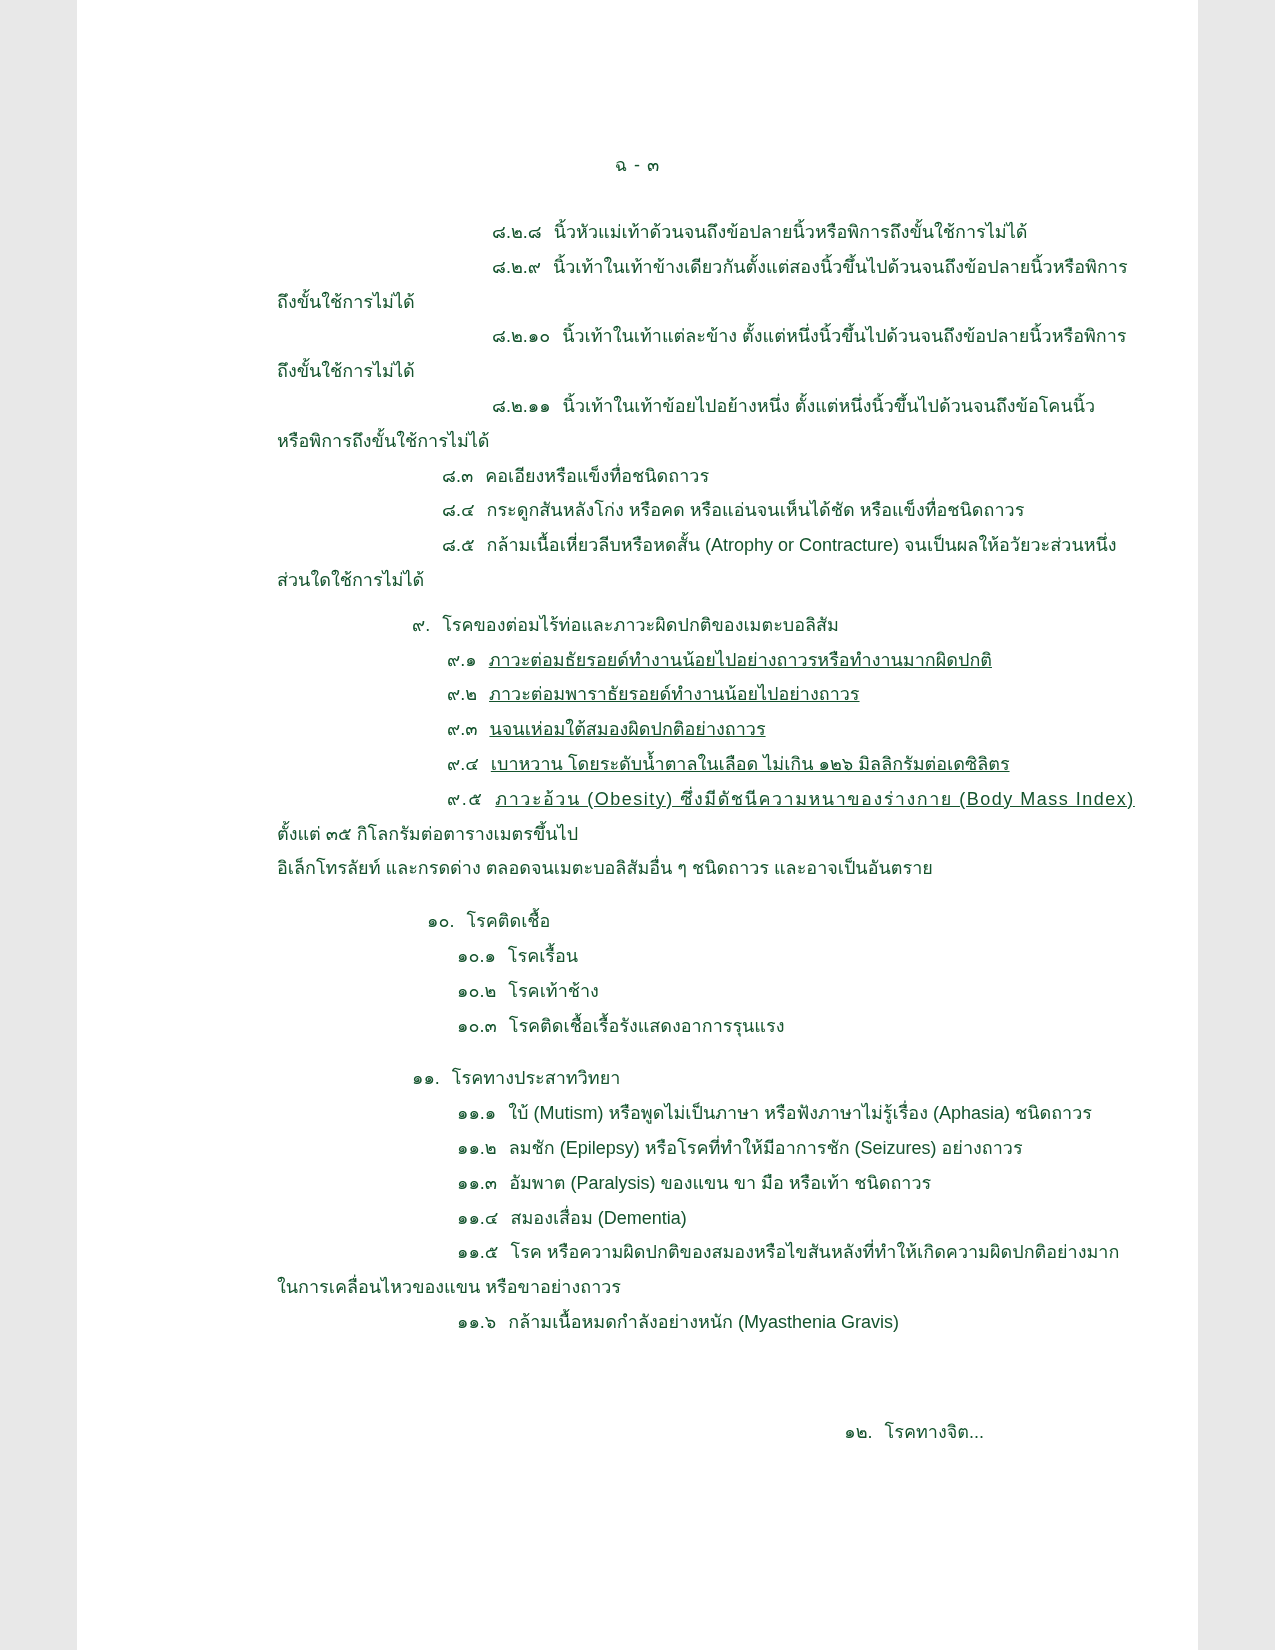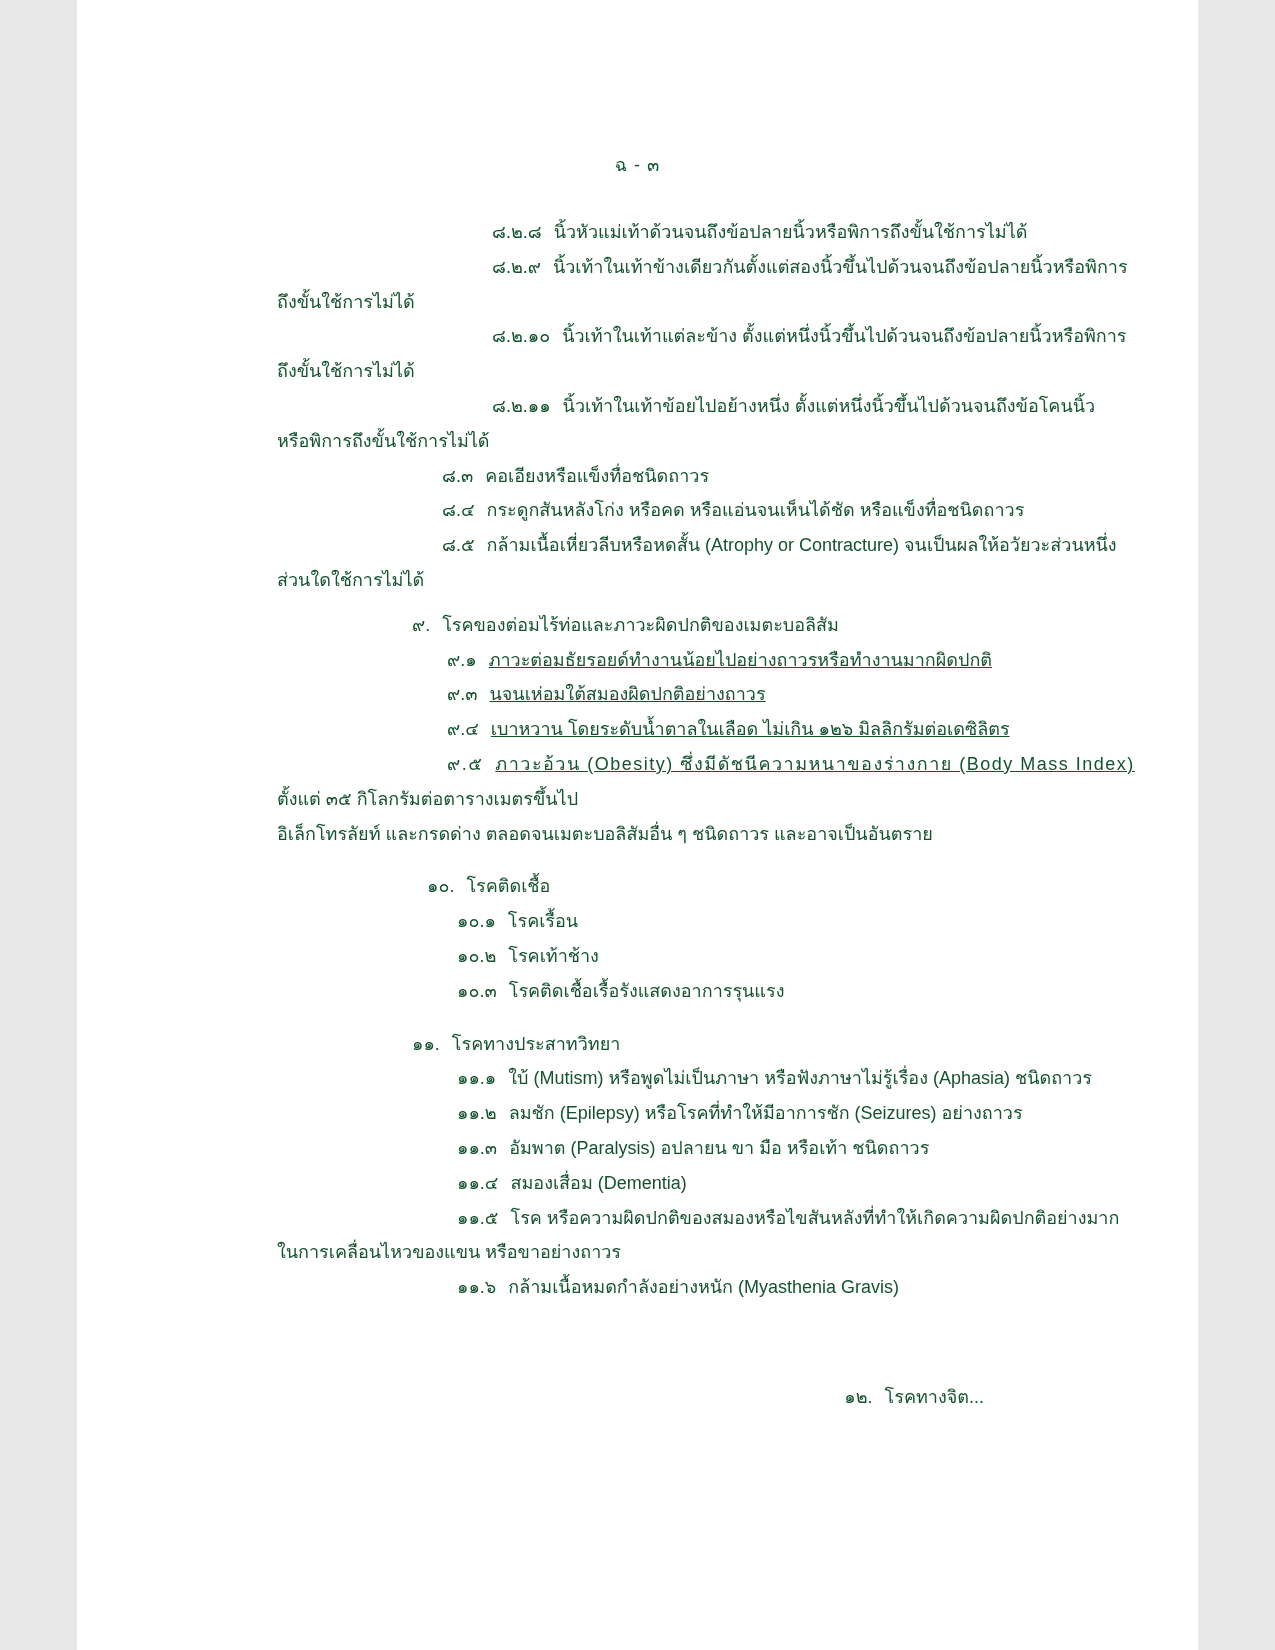--- a/index.html
+++ b/index.html
@@ -58,35 +58,36 @@
     <div class="line ind-0"><span class="num"></span><span>ถึงขั้นใช้การไม่ได้</span></div>
     <div class="line ind-f"><span class="num">๘.๒.๑๑</span><span>นิ้วเท้าในเท้าข้อยไปอย้างหนึ่ง ตั้งแต่หนึ่งนิ้วขึ้นไปด้วนจนถึงข้อโคนนิ้ว</span></div>
     <div class="line ind-0"><span class="num"></span><span>หรือพิการถึงขั้นใช้การไม่ได้</span></div>
     <div class="line ind-c"><span class="num">๘.๓</span><span>คอเอียงหรือแข็งทื่อชนิดถาวร</span></div>
     <div class="line ind-c"><span class="num">๘.๔</span><span>กระดูกสันหลังโก่ง หรือคด หรือแอ่นจนเห็นได้ชัด หรือแข็งทื่อชนิดถาวร</span></div>
     <div class="line ind-c"><span class="num">๘.๕</span><span>กล้ามเนื้อเหี่ยวลีบหรือหดสั้น (Atrophy or Contracture) จนเป็นผลให้อวัยวะส่วนหนึ่ง</span></div>
     <div class="line ind-0"><span class="num"></span><span>ส่วนใดใช้การไม่ได้</span></div>
 
     <div class="line ind-a gap-sm"><span class="num">๙.</span><span>โรคของต่อมไร้ท่อและภาวะผิดปกติของเมตะบอลิสัม</span></div>
     <div class="line ind-d"><span class="num">๙.๑</span><span>ภาวะต่อมธัยรอยด์ทำงานน้อยไปอย่างถาวรหรือทำงานมากผิดปกติ</span></div>
+    <div class="line ind-d"><span class="num">๙.๒</span><span>ภาวะต่อมพาราธัยรอยด์ทำงานน้อยไปอย่างถาวร</span></div>
     <div class="line ind-d"><span class="num">๙.๓</span><span>นจนเห่อมใต้สมองผิดปกติอย่างถาวร</span></div>
     <div class="line ind-d"><span class="num">๙.๔</span><span>เบาหวาน โดยระดับน้ำตาลในเลือด ไม่เกิน ๑๒๖ มิลลิกรัมต่อเดซิลิตร</span></div>
     <div class="line ind-d spread"><span class="num">๙.๕</span><span>ภาวะอ้วน (Obesity) ซึ่งมีดัชนีความหนาของร่างกาย (Body Mass Index)</span></div>
     <div class="line ind-0"><span class="num"></span><span>ตั้งแต่ ๓๕ กิโลกรัมต่อตารางเมตรขึ้นไป</span></div>
     <div class="line ind-0"><span class="num"></span><span>อิเล็กโทรลัยท์ และกรดด่าง ตลอดจนเมตะบอลิสัมอื่น ๆ ชนิดถาวร และอาจเป็นอันตราย</span></div>
 
     <div class="line ind-b gap-md"><span class="num">๑๐.</span><span>โรคติดเชื้อ</span></div>
     <div class="line ind-e"><span class="num">๑๐.๑</span><span>โรคเรื้อน</span></div>
     <div class="line ind-e"><span class="num">๑๐.๒</span><span>โรคเท้าช้าง</span></div>
     <div class="line ind-e"><span class="num">๑๐.๓</span><span>โรคติดเชื้อเรื้อรังแสดงอาการรุนแรง</span></div>
 
     <div class="line ind-a gap-md"><span class="num">๑๑.</span><span>โรคทางประสาทวิทยา</span></div>
     <div class="line ind-e"><span class="num">๑๑.๑</span><span>ใบ้ (Mutism) หรือพูดไม่เป็นภาษา หรือฟังภาษาไม่รู้เรื่อง (Aphasia) ชนิดถาวร</span></div>
     <div class="line ind-e"><span class="num">๑๑.๒</span><span>ลมชัก (Epilepsy) หรือโรคที่ทำให้มีอาการชัก (Seizures) อย่างถาวร</span></div>
-    <div class="line ind-e"><span class="num">๑๑.๓</span><span>อัมพาต (Paralysis) อปลายน ขา มือ หรือเท้า ชนิดถาวร</span></div>
+    <div class="line ind-e"><span class="num">๑๑.๓</span><span>อัมพาต (Paralysis) ของแขน ขา มือ หรือเท้า ชนิดถาวร</span></div>
     <div class="line ind-e"><span class="num">๑๑.๔</span><span>สมองเสื่อม (Dementia)</span></div>
     <div class="line ind-e"><span class="num">๑๑.๕</span><span>โรค หรือความผิดปกติของสมองหรือไขสันหลังที่ทำให้เกิดความผิดปกติอย่างมาก</span></div>
     <div class="line ind-0"><span class="num"></span><span>ในการเคลื่อนไหวของแขน หรือขาอย่างถาวร</span></div>
     <div class="line ind-e"><span class="num">๑๑.๖</span><span>กล้ามเนื้อหมดกำลังอย่างหนัก (Myasthenia Gravis)</span></div>
 
     <div class="line catchword gap-lg"><span class="num">๑๒.</span><span>โรคทางจิต...</span></div>
 
   </div>
 </div>
 

